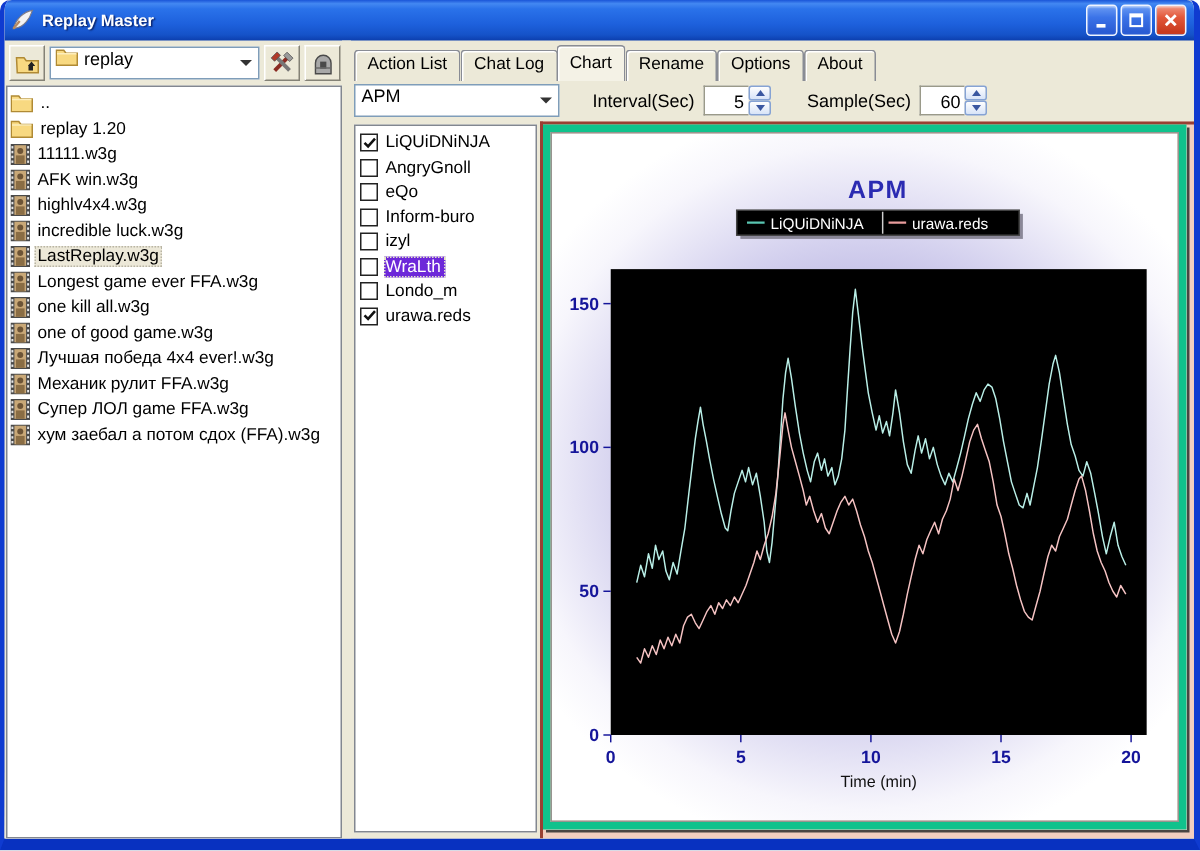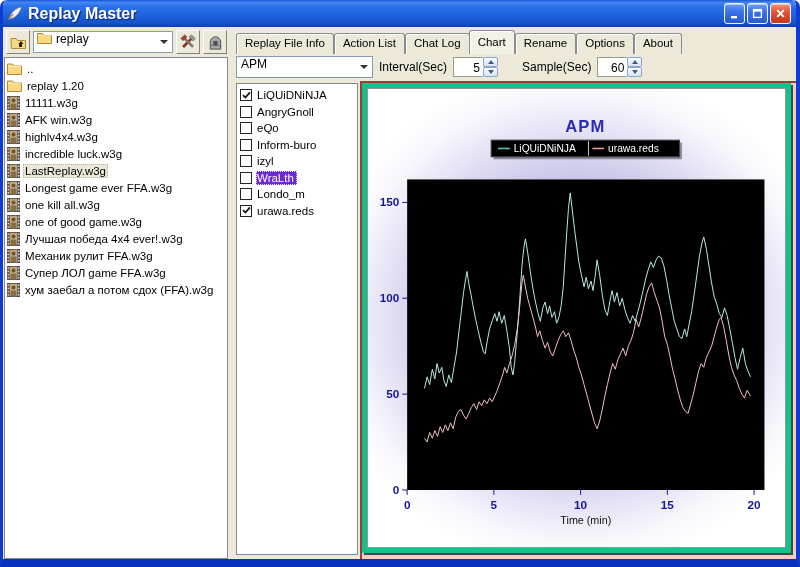--- a/index.html
+++ b/index.html
@@ -7,21 +7,21 @@
   .window {
     width: 800px; height: 567px; position: relative;
     border-left: 3px solid #0f3bd0; border-right: 4px solid #0f3bd0; border-bottom: 8px solid #0831c0;
     border-radius: 7px 7px 0 0; background: #ece9d8; overflow: hidden;
   }
   .titlebar {
     height: 27px; display: flex; align-items: center; padding: 0 5px 0 4px; gap: 4px;
     background: linear-gradient(180deg,#1a55d8 0%,#4388f2 9%,#2a72ea 22%,#1d60dc 60%,#1552c8 86%,#0c3fae 100%);
     border-radius: 5px 5px 0 0;
   }
-  .title-text { color: #fff; font-weight: bold; font-size: 16px; text-shadow: 1px 1px 1px #0a2268; flex: 1; }
+  .title-text { color: #fff; font-weight: bold; font-size: 11px; text-shadow: 1px 1px 1px #0a2268; flex: 1; }
   .winbtns { display: flex; gap: 2px; }
   .wb {
     width: 21px; height: 21px; border-radius: 3px; border: 1px solid #f0f4ff;
     background: linear-gradient(180deg,#6a9cf4 0%,#3b73e8 40%,#2a5cd4 90%);
     display: flex; align-items: center; justify-content: center; cursor: pointer;
     box-shadow: inset 0 1px 1px rgba(255,255,255,.5);
   }
   .wb.close { background: linear-gradient(180deg,#f0937e 0%,#e2573a 40%,#c93a1e 90%); }
   .main { display: flex; height: calc(100% - 27px); }
   .left-col { width: 225px; display: flex; flex-direction: column; }
@@ -42,21 +42,21 @@
   .right-col { flex: 1; display: flex; flex-direction: column; min-width: 0; }
   .tabbar { display: flex; align-items: flex-end; height: 27px; padding: 4px 0 0 2px; }
   .tab {
     font-size: 11.5px; padding: 3px 8px 3px 8px; height: 21px; background: #ece9d8;
     border: 1px solid #898c95; border-bottom: none; border-radius: 3px 3px 0 0; margin-right: 0px; cursor: pointer;
     box-shadow: inset 1px 1px 0 #fff;
   }
   .tab.active { height: 24px; background: #f4f2e6; position: relative; z-index: 2; padding-top: 5px; margin-left: -1px; }
   .controls { display: flex; align-items: center; height: 27px; padding: 2px 4px 3px 2px; font-size: 12px; }
   .metric-combo { width: 137px; padding-left: 4px; font-size: 12px; }
-  .ctl-label { margin-left: 6px; }
+  .ctl-label { margin-left: 22px; }
   .spin { display: flex; height: 20px; margin-left: 6px; }
   .spin-val { width: 30px; background: #fff; border: 1px solid #9a9a8a; border-right: none; text-align: right; font-size: 12px; padding: 3px 3px 0 0; }
   .spin-btns { width: 15px; display: flex; flex-direction: column; }
   .spin-btn { flex: 1; background: linear-gradient(180deg,#fefefe,#d8e4f8); border: 1px solid #86a3d4; border-radius: 2px; display: flex; align-items: center; justify-content: center; cursor: pointer; }
   .up-arr { width: 0; height: 0; border-left: 3px solid transparent; border-right: 3px solid transparent; border-bottom: 4px solid #3a57a0; }
   .dn-arr { width: 0; height: 0; border-left: 3px solid transparent; border-right: 3px solid transparent; border-top: 4px solid #3a57a0; }
   .content { flex: 1; display: flex; min-height: 0; }
   .player-list { width: 122px; margin: 2px 2px 4px 2px; background: #fff; border: 1px solid #828790; padding-top: 3px; overflow: hidden; }
   .player-row { display: flex; align-items: center; height: 16.5px; padding-left: 3px; gap: 4px; font-size: 11.5px; cursor: pointer; white-space: nowrap; }
   .checkbox { width: 12px; height: 12px; background: #fff; border: 1px solid #222; display: flex; align-items: center; justify-content: center; flex: none; }
@@ -420,21 +420,20 @@
                 </g>
               </svg>
             </span>
             <span class="fname">хум заебал а потом сдох (FFA).w3g</span>
           </div>
         </div>
     </div>
     <div class="splitter"></div>
     <div class="right-col">
       <div class="tabbar">
-          <div class="tab">Replay File Info</div>
           <div class="tab">Action List</div>
           <div class="tab">Chat Log</div>
           <div class="tab active">Chart</div>
           <div class="tab">Rename</div>
           <div class="tab">Options</div>
           <div class="tab">About</div>
         </div>
       <div class="controls">
         <div class="combo metric-combo">
           <span>APM</span>

